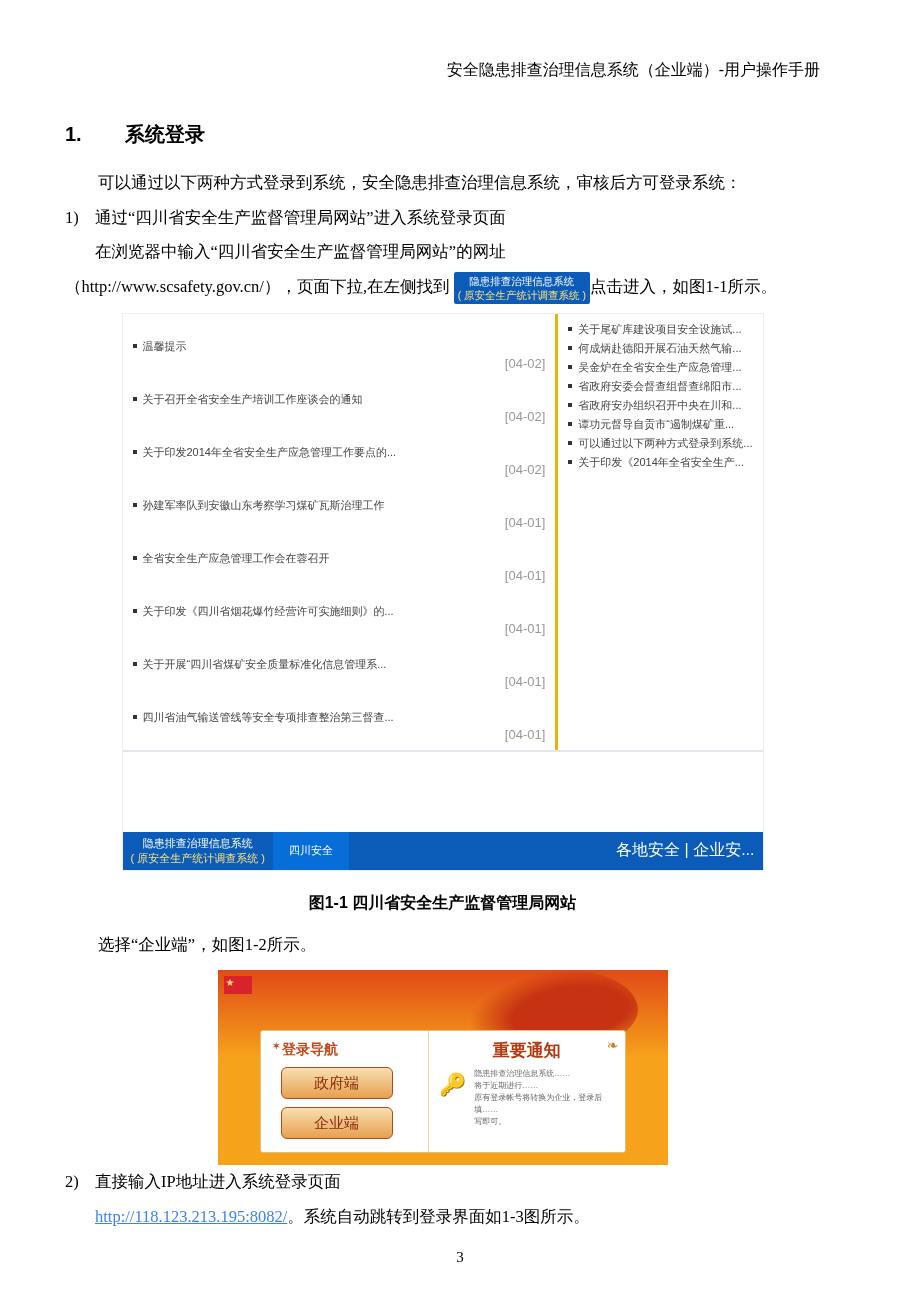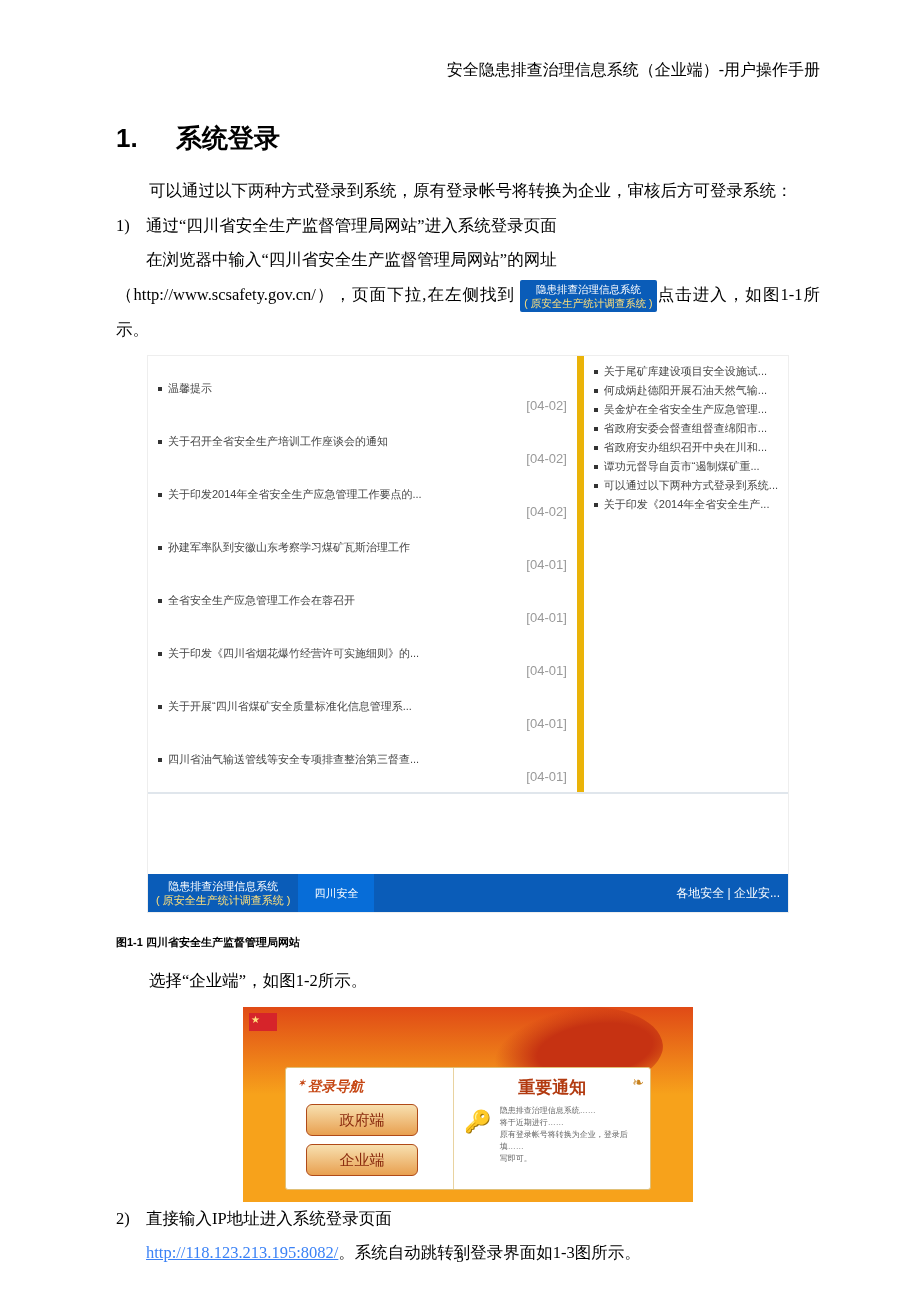--- a/index.html
+++ b/index.html
@@ -4,34 +4,34 @@
 <style>
   body {
     margin: 0;
     background: #fff;
     font-family: "SimSun", "STSong", serif;
   }
   .page {
     width: 920px;
     height: 1302px;
     box-sizing: border-box;
-    padding: 60px 100px 30px 116px;
+    padding: 60px 100px 30px 65px;
     position: relative;
     background: #fff;
   }
   .header-right {
     font-size: 16px;
     font-family: "SimSun", serif;
     color: #000;
     text-align: right;
     margin-bottom: 40px;
   }
   h1 {
     font-family: "SimHei", "Microsoft YaHei", sans-serif;
-    font-size: 26px;
+    font-size: 20px;
     font-weight: bold;
     margin: 0 0 18px 0;
   }
   h1 .num { display:inline-block; width:60px; }
   .body-text {
     font-size: 16.5px;
     line-height: 2.1;
     margin: 0;
     text-align: justify;
   }
@@ -60,40 +60,41 @@
     margin: 8px auto 0 auto;
     border: 1px solid #eee;
     font-family: "Microsoft YaHei", sans-serif;
     font-size: 11px;
     color: #444;
     background: #fff;
     overflow: hidden;
   }
   .shot1-top { display: flex; }
   .shot1-col { padding: 6px 10px; }
-  .shot1-col.left { width: 68%; border-right:7px solid #eab308; }
+  .shot1-col.left { width: 68%; border-right:3px solid #eab308; }
   .shot1-col.right { flex:1; }
   .shot1-item { display: flex; align-items: center; gap: 6px; padding: 2px 0; white-space: nowrap; overflow:hidden; }
   .shot1-item .dot { width:4px; height:4px; background:#333; flex-shrink:0; }
   .shot1-item .txt { flex:1; overflow:hidden; text-overflow: ellipsis; }
   .shot1-item .date { color:#999; font-size:13px; margin-left:6px;margin-top:34px; }
   .shot1-gap { height: 80px; border-top:2px solid #e0e6ec; }
   .shot1-bar { display:flex; align-items:stretch; background:#0a5cb8; color:#fff; height:38px; }
   .shot1-bar .badge {
     background:#0a5cb8; font-size:11px; line-height:1.3; padding:4px 8px;
     display:flex; flex-direction:column; justify-content:center; align-items:center;
   }
   .shot1-bar .badge .l2 { color:#ffe07a; }
   .shot1-bar .mid { background:#076dd8; padding:0 16px; display:flex; align-items:center; }
   .shot1-bar .spacer { flex:1; }
-  .shot1-bar .right { display:flex; align-items:center; padding:0 8px; font-size:12px; }
+  .shot1-bar .right { display:flex; align-items:center; padding:0 8px; font-size:16px; }
 
   .caption {
+    text-align: center;
     font-family: "SimHei", "Microsoft YaHei", sans-serif;
-    font-size: 11px;
+    font-size: 16px;
     font-weight: bold;
     margin: 22px 0 14px 0;
   }
 
   
   .shot2 {
     width: 450px; height: 195px; margin: 8px auto 0 auto;
     background: linear-gradient(180deg,#e04a16 0%, #f7a21b 45%, #f7a21b 100%);
     position: relative; font-family: "Microsoft YaHei", sans-serif;
     overflow:hidden;
@@ -105,21 +106,21 @@
     background: radial-gradient(ellipse at 60% 50%, #c63212 0%, #c63212 40%, rgba(198,50,18,0) 70%);
     border-radius: 50% 60% 60% 50% / 50% 60% 50% 50%;
     transform: rotate(-8deg);
   }
   .shot2-panel {
     position:absolute; left:42px; right:42px; bottom:12px; top:60px;
     background:#fff; border:1px solid #e0c078; border-radius:3px;
     display:flex;
   }
   .shot2-left { width:46%; padding:10px 12px; box-sizing:border-box; }
-  .shot2-left .title { color:#c64816; font-weight:bold; font-size:14px; font-style:italic; margin-bottom:8px; }
+  .shot2-left .title { color:#c64816; font-weight:bold; font-size:14px; margin-bottom:8px; }
   .shot2-left .title .mini { font-size:9px; display:inline-block; vertical-align:top; margin-right:2px; color:#c64816;}
   .shot2-btn {
     display:block; width:110px; height:30px; margin:8px 8px;
     border:1px solid #b04a18; border-radius:6px;
     background: linear-gradient(180deg,#f7e0b0,#e8a050);
     color:#8a2a0e; font-size:15px; text-align:center; line-height:30px;
     font-family:"STKaiti","KaiTi",serif; font-weight:normal;
   }
   .shot2-right { flex:1; border-left:1px solid #e9d3a0; padding:8px 10px; box-sizing:border-box; position:relative; }
   .shot2-right .hdr { text-align:center; color:#b23a10; font-weight:bold; font-size:17px; margin-bottom:6px; }
@@ -136,21 +137,21 @@
 <body>
 
 <div class="page">
 
   <div class="header-right">安全隐患排查治理信息系统（企业端）-用户操作手册</div>
 
   <h1>
     <span class="num">1.</span><span>系统登录</span>
   </h1>
 
-  <p class="body-text indent">可以通过以下两种方式登录到系统，原有登录帐号将转换为企业，审核后方可登录系统：</p>
+  <p class="body-text indent">可以通过以下两种方式登录到系统，安全隐患排查治理信息系统，审核后方可登录系统：</p>
 
   <div class="list-row">
     <div class="list-num">1)</div>
     <div class="list-body">
       <p class="body-text">通过“四川省安全生产监督管理局网站”进入系统登录页面</p>
       <p class="body-text">在浏览器中输入“四川省安全生产监督管理局网站”的网址</p>
     </div>
   </div>
 
   <p class="body-text">

